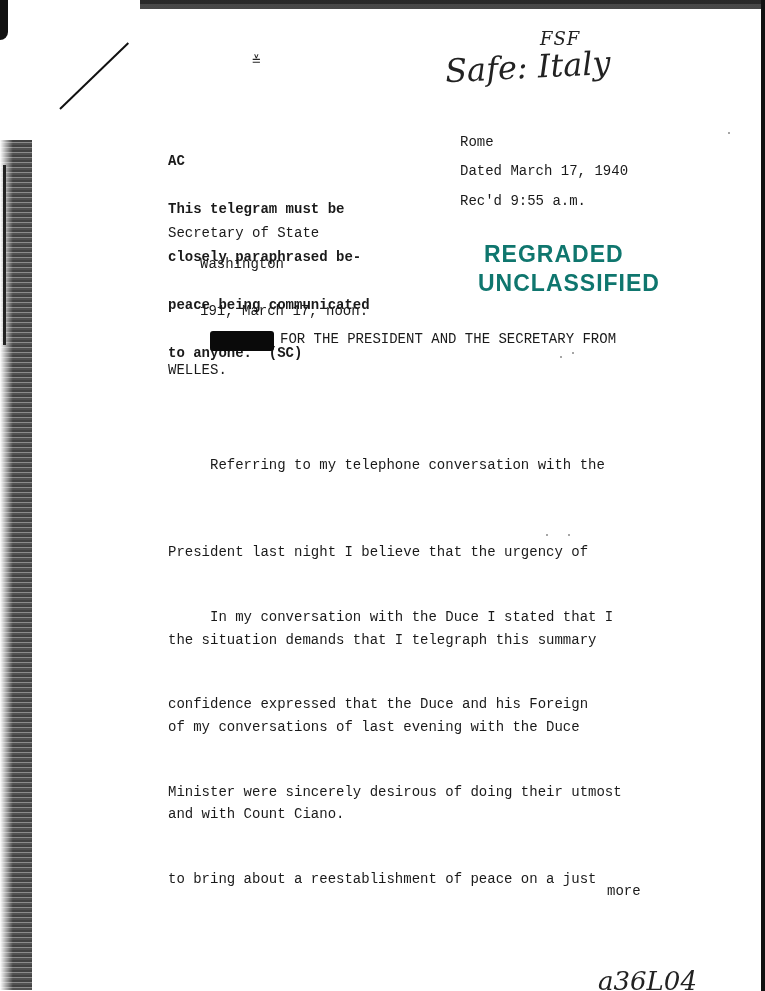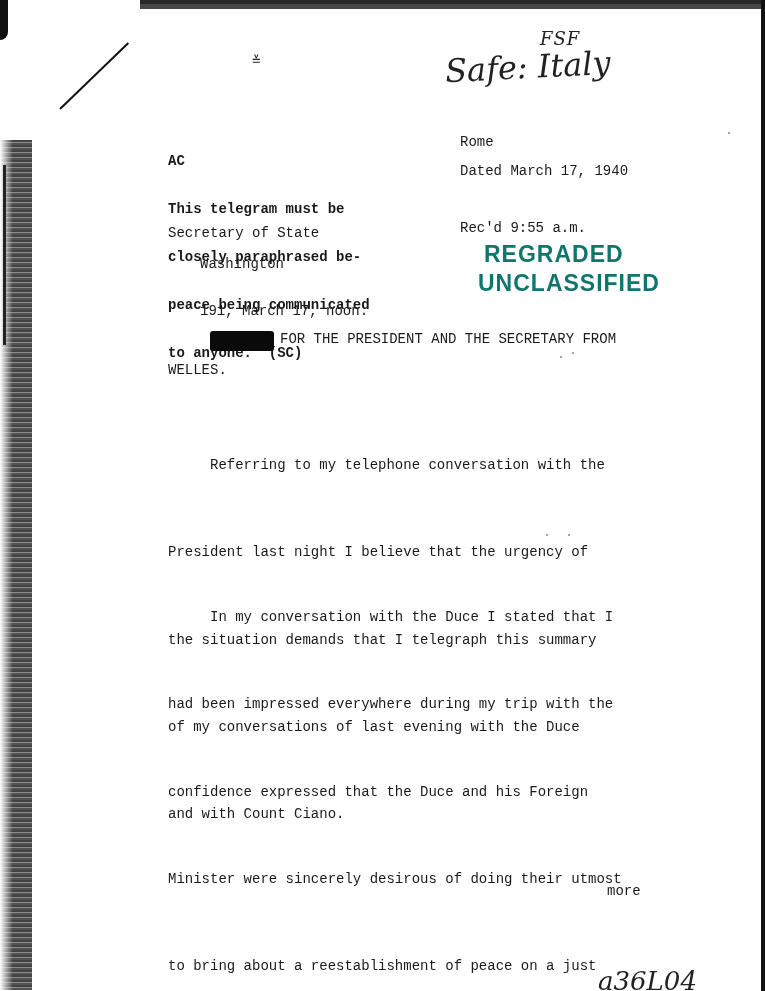--- a/index.html
+++ b/index.html
@@ -100,21 +100,21 @@
       font-size: 14px;
       line-height: 16px;
       white-space: pre;
       color: #1a1a1a;
     }
     .notice { left: 168px; top: 121px; }
     .notice div { height: 16px; font-weight: bold; }
     .origin { left: 460px; }
     .origin-city { top: 134px; }
     .origin-dated { top: 163px; }
-    .origin-recd { top: 193px; margin-top: 27px; }
+    .origin-recd { top: 193px; }
     .addressee { left: 168px; top: 225px; }
     .addressee-city { left: 200px; top: 256px; }
     .msg-ref { left: 200px; top: 303px; }
     .redaction {
       position: absolute;
       left: 210px; top: 331px;
       width: 64px; height: 20px;
       background: #0a0a0a;
       border-radius: 3px;
     }
@@ -190,21 +190,20 @@
   <div class="body-para para-1">
     <div>     Referring to my telephone conversation with the</div>
     <div>President last night I believe that the urgency of</div>
     <div>the situation demands that I telegraph this summary</div>
     <div>of my conversations of last evening with the Duce</div>
     <div>and with Count Ciano.</div>
   </div>
 
   <div class="body-para para-2">
     <div>     In my conversation with the Duce I stated that I</div>
-    <div>had been impressed everywhere during my trip with the</div>
     <div>confidence expressed that the Duce and his Foreign</div>
     <div>Minister were sincerely desirous of doing their utmost</div>
     <div>to bring about a reestablishment of peace on a just</div>
     
     
     
     
     
     
   </div>

